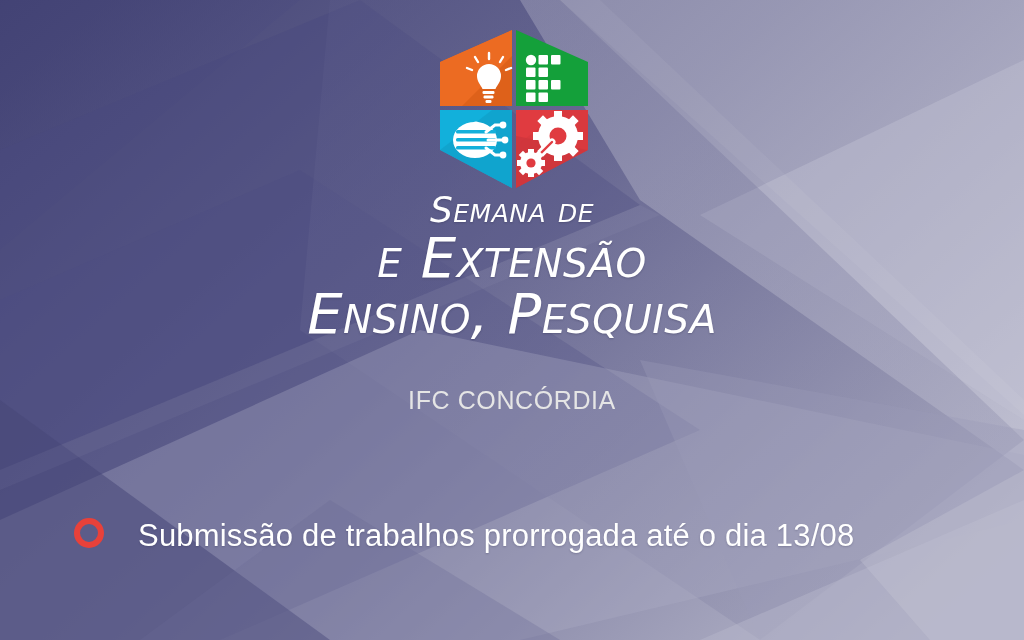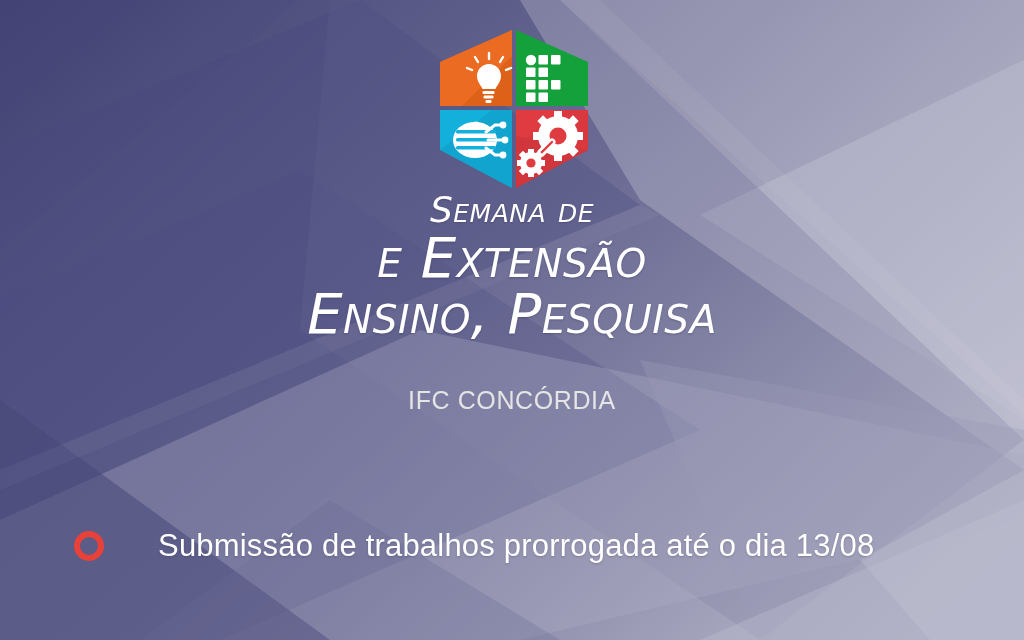--- a/index.html
+++ b/index.html
@@ -71,22 +71,21 @@
   }
 
   
   #callout {
     position: absolute;
     left: 74px;
     top: 518px;
     width: 944px;
     height: 56px;
     display: flex;
-    align-items: center;
-    gap: 54px;
+    gap: 34px;
   }
   #callout-bullet {
     flex: 0 0 auto;
     width: 30px;
     height: 30px;
     border: 6px solid #e8413a;
     border-radius: 50%;
     box-sizing: border-box;
   }
   #callout-text {

